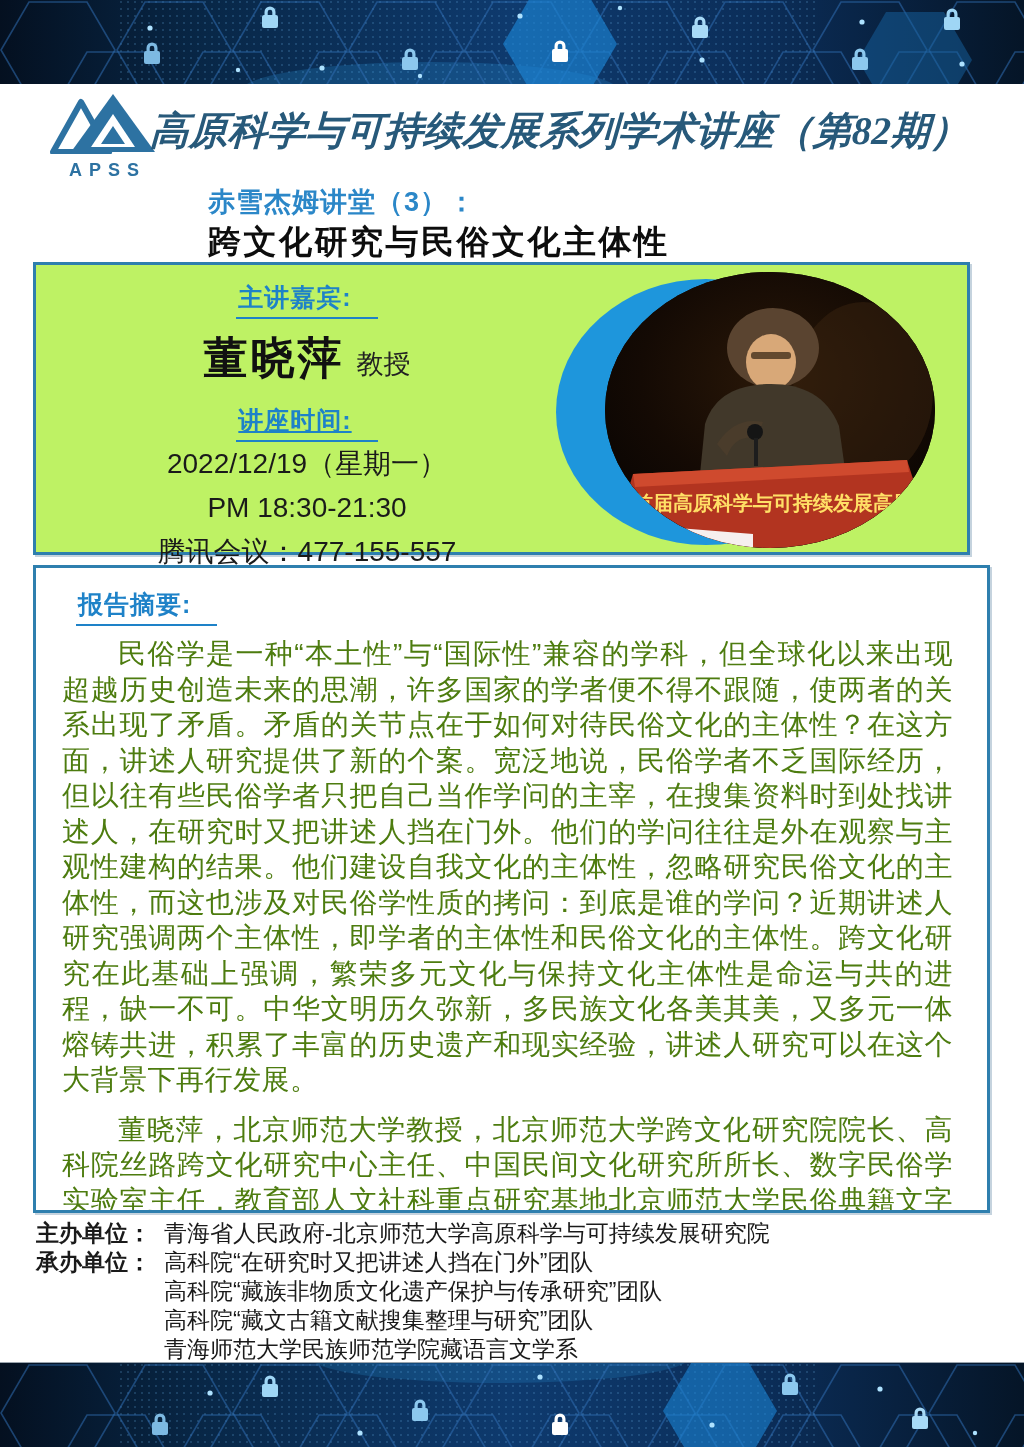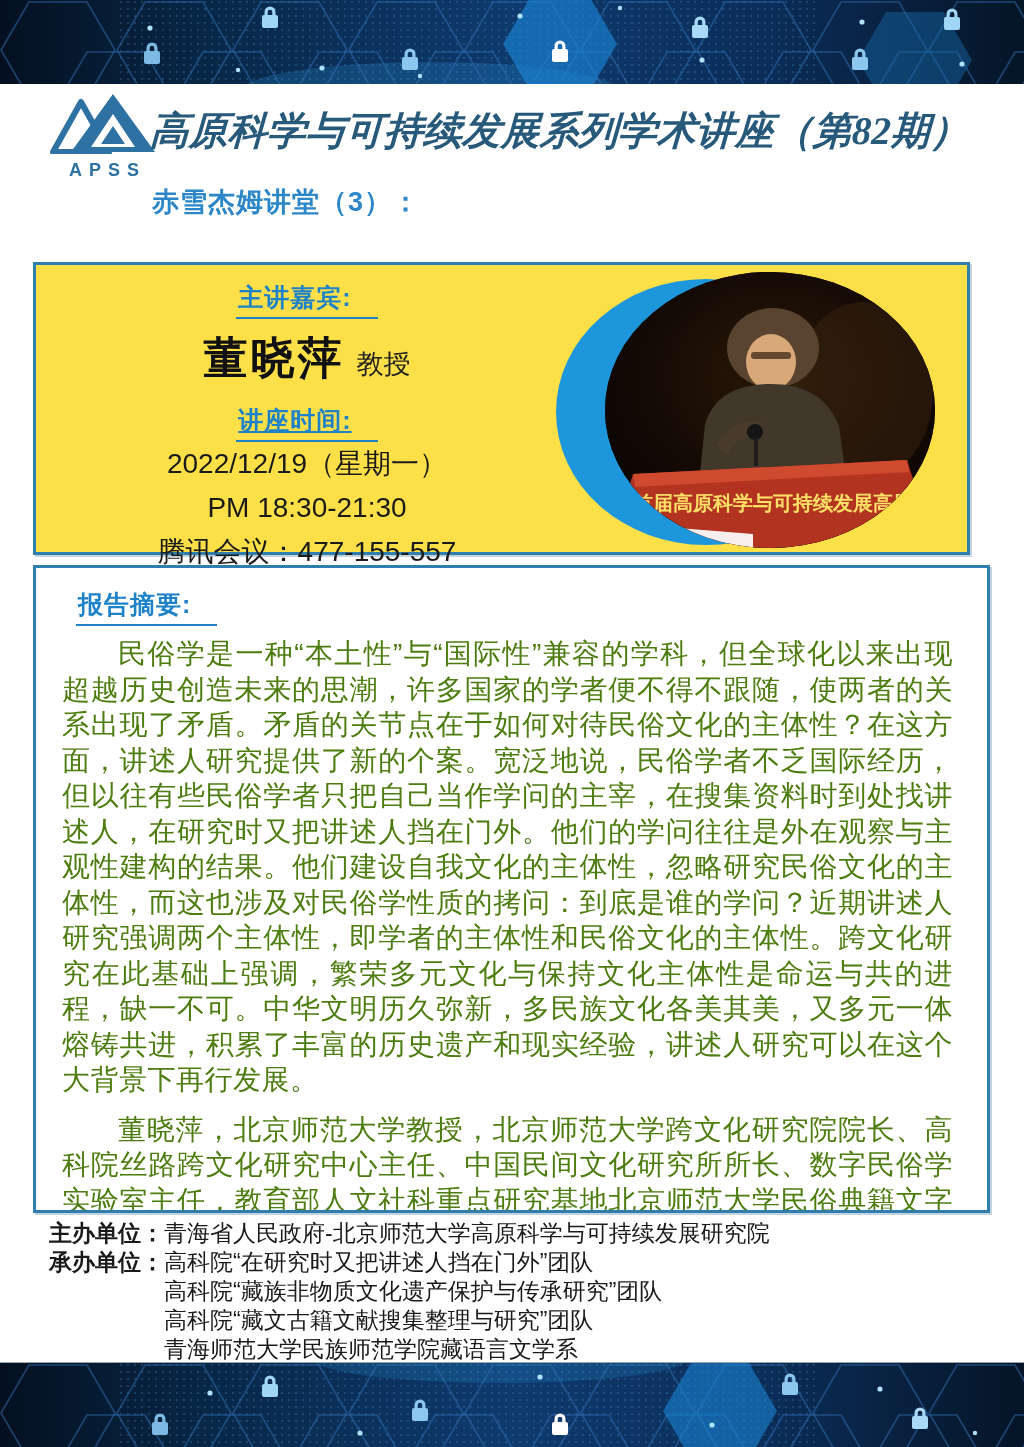--- a/index.html
+++ b/index.html
@@ -18,21 +18,21 @@
   .logo-text { font-size:18px; font-weight:bold; color:#2d72a2; letter-spacing:7px; margin-top:2px; padding-left:7px; }
   .series-title { position:absolute; left:150px; top:94px; width:840px; height:74px;
     font-family:"Liberation Serif", serif; font-style:italic; font-weight:bold;
     font-size:39px; line-height:74px; color:#27597a; white-space:nowrap; transform:skewX(-2deg); }
   .subtitle { position:absolute; left:152px; top:184px; right:30px; display:flex; align-items:baseline;flex-direction:column; }
   .forum-name { font-size:27px; font-weight:bold; color:#2b87c8; letter-spacing:1px; }
   .lecture-title { font-size:33px; font-weight:bold; color:#0d0d0d; letter-spacing:2.5px; margin-left:56px; }
 
   
   .info-box { position:absolute; left:33px; top:262px; width:937px; height:293px;
-    border:3px solid #2e7fae; background:#fde047; box-shadow:2px 2px 0 rgba(90,130,160,.35); }
+    border:3px solid #2e7fae; background:#bef264; box-shadow:2px 2px 0 rgba(90,130,160,.35); }
   .content-box { position:absolute; left:33px; top:565px; width:957px; height:648px;
     border:3px solid #2e7fae; background:#ffffff; box-shadow:2px 2px 0 rgba(90,130,160,.35);
     padding:14px 34px 0 26px; overflow:hidden; }
 
   .blue-label { display:inline-block; font-size:25px; font-weight:bold; color:#1e82c8;
     border-bottom:2px solid #1e82c8; padding:0 26px 3px 2px; letter-spacing:1px; }
 
   .info-left { position:absolute; left:28px; top:16px; width:486px; text-align:center; }
   .name-row { margin:10px 0 12px 0; }
   .speaker-name { font-size:44px; font-weight:bold; color:#111; letter-spacing:3px; }
@@ -47,21 +47,21 @@
     border-radius:50%; overflow:hidden; background:#070302; }
 
   
   .section-header { margin:6px 0 10px 14px; }
   .para { font-size:28px; line-height:35.5px; color:#4d7c0f; text-align:justify;
     text-indent:2em; letter-spacing:0.5px; margin-bottom:14px; }
 
   
   .organizers { position:absolute; left:36px; top:1219px; right:26px; font-size:23px; color:#1a1a1a; }
   .org-row { display:flex; line-height:29px; }
-  .org-label { font-weight:bold; white-space:nowrap; width:128px; flex:0 0 auto;text-align:right; }
+  .org-label { font-weight:bold; white-space:nowrap; width:128px; flex:0 0 auto; }
   .org-items div { line-height:29px; }
 </style>
 </head>
 <body>
 
 <div class="poster">
 
   <div class="banner top">
     <svg width="1024" height="84" viewBox="0 0 1024 84">
       <defs>
@@ -132,20 +132,21 @@
       <polygon points="64,24 86,57 42,57" fill="#ffffff"></polygon>
       <polygon points="64,36 76,54 52,54" fill="#2d72a2"></polygon>
     </svg>
     <div class="logo-text">APSS</div>
   </div>
 
   <div class="series-title">高原科学与可持续发展系列学术讲座（第82期）</div>
 
   <div class="subtitle">
     <span class="forum-name">赤雪杰姆讲堂（3）：</span>
+    <span class="lecture-title">跨文化研究与民俗文化主体性</span>
   </div>
 
   <div class="info-box">
     <div class="info-left">
       <div><span class="blue-label">主讲嘉宾:</span></div>
       <div class="name-row">
         <span class="speaker-name">董晓萍</span><span class="speaker-degree">教授</span>
       </div>
       <div><span class="blue-label second">讲座时间:</span></div>
       <div class="info-line">2022/12/19（星期一）</div>

